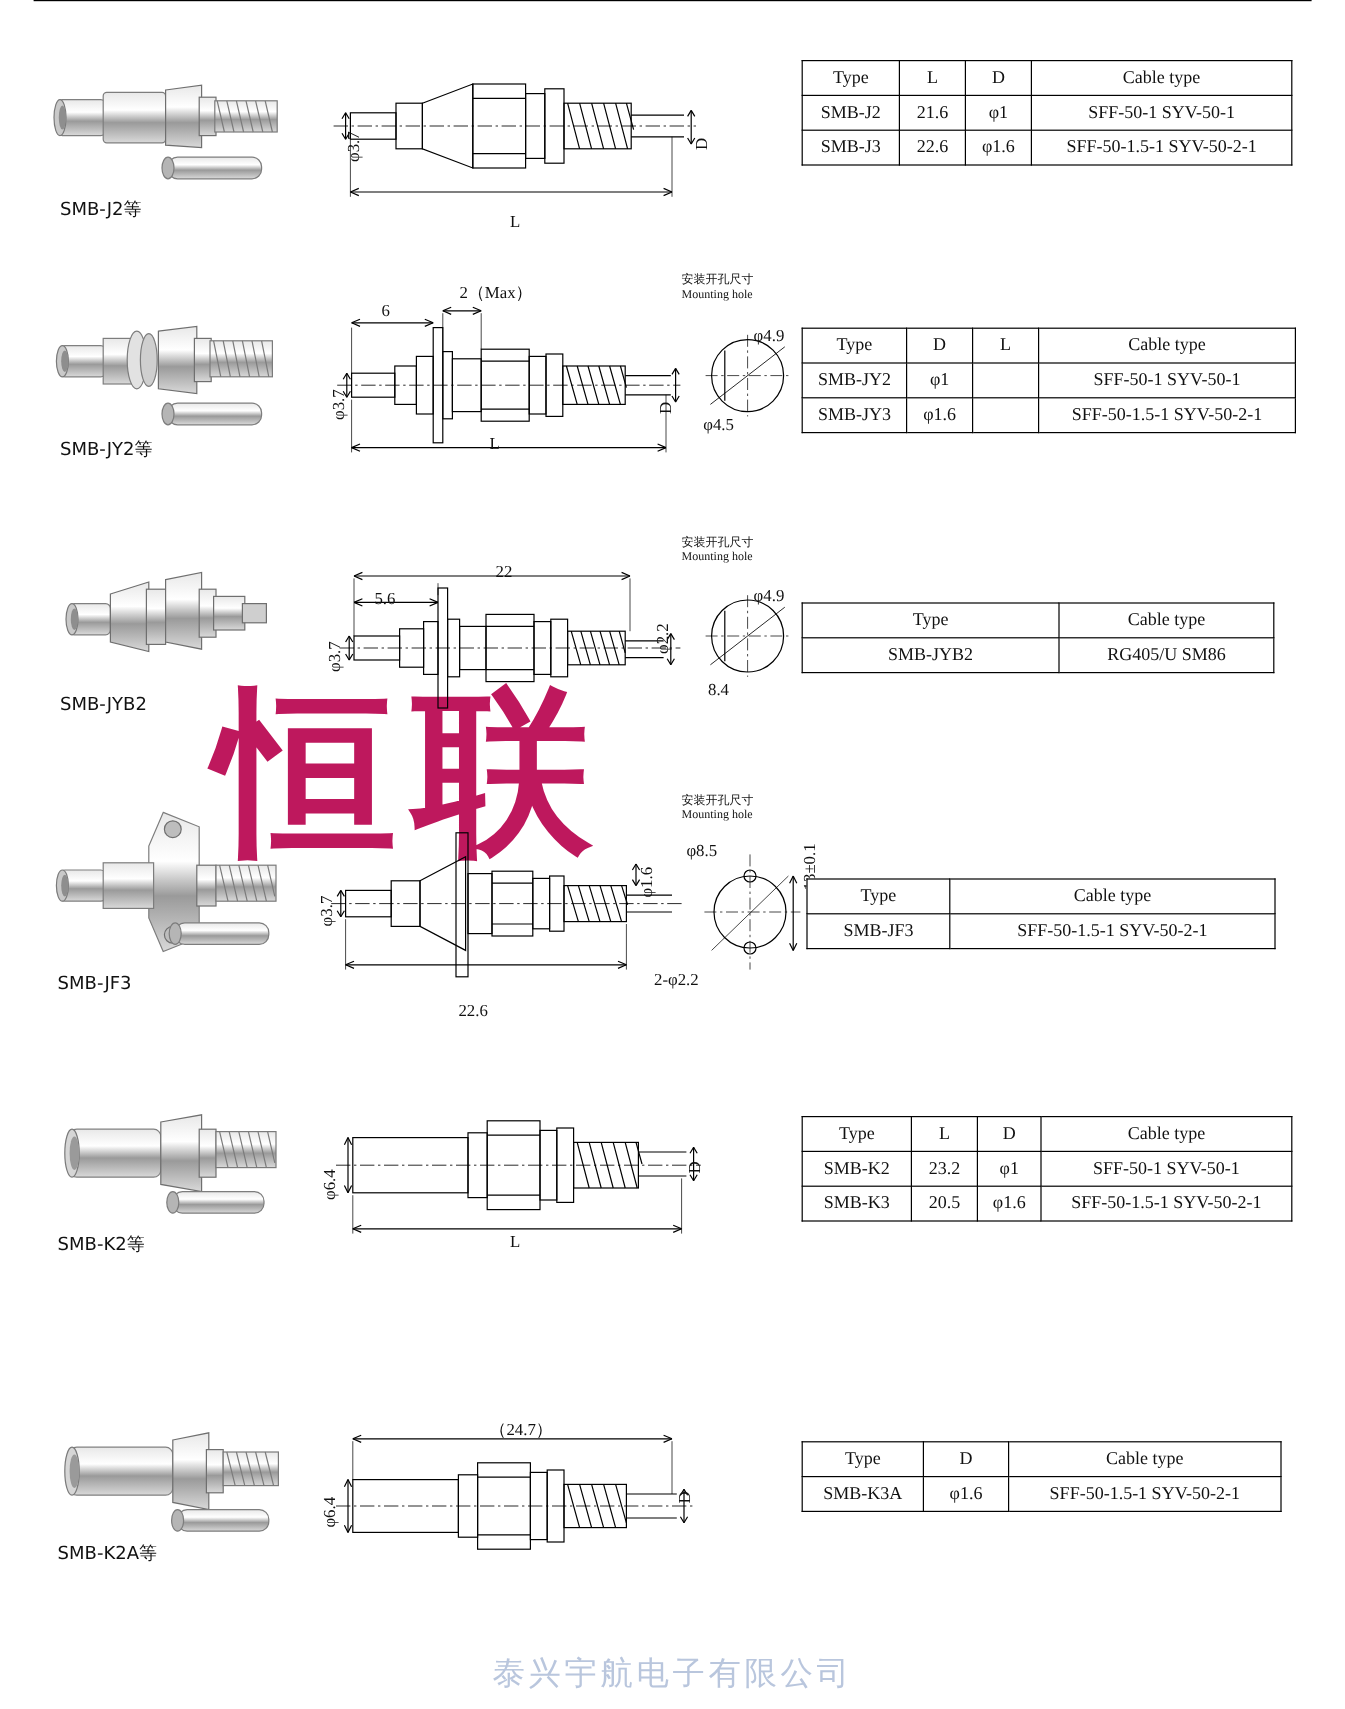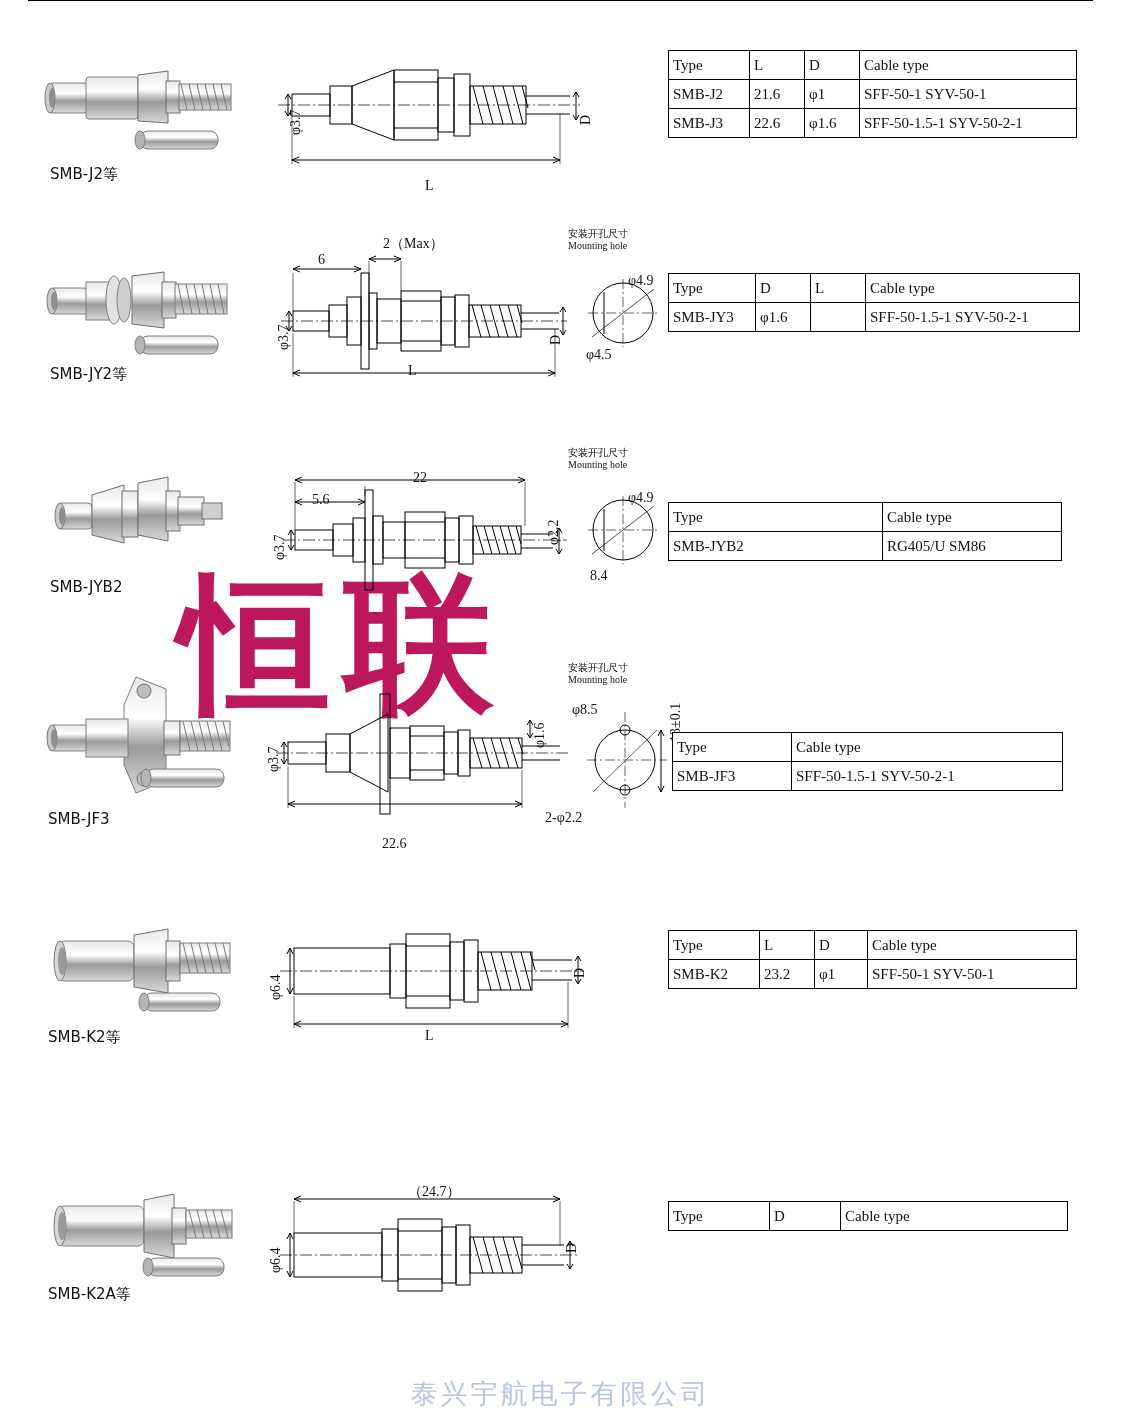--- a/index.html
+++ b/index.html
@@ -33,20 +33,21 @@
 
   
   table.spec{
     border-collapse:collapse;
     font-family:"Liberation Serif", serif;
     font-size:15px;
     background:#fff;
   }
   table.spec td,table.spec th{
     border:1px solid #000;
+    text-align:center;
     font-weight:normal;
     padding:2px 4px;
     white-space:nowrap;
     line-height:1.25;
   }
   table.spec thead td{height:24px;}
   table.spec tbody td{height:24px;}
 
   .caption{
     font-family:"DejaVu Sans", sans-serif;
@@ -286,20 +287,26 @@
       <thead>
         <tr>
           <td style="width:78px">Type</td>
           <td style="width:46px">D</td>
           <td style="width:46px">L</td>
           <td style="width:205px">Cable type</td>
         </tr>
       </thead>
       <tbody>
         <tr>
+          <td>SMB-JY2</td>
+          <td>φ1</td>
+          <td></td>
+          <td>SFF-50-1  SYV-50-1</td>
+        </tr>
+        <tr>
           <td>SMB-JY3</td>
           <td>φ1.6</td>
           <td></td>
           <td>SFF-50-1.5-1  SYV-50-2-1</td>
         </tr>
       </tbody>
     </table>
   </div>
 
   <div class="row" style="top:440px;height:190px;">
@@ -539,20 +546,26 @@
           <td style="width:200px">Cable type</td>
         </tr>
       </thead>
       <tbody>
         <tr>
           <td>SMB-K2</td>
           <td>23.2</td>
           <td>φ1</td>
           <td>SFF-50-1  SYV-50-1</td>
         </tr>
+        <tr>
+          <td>SMB-K3</td>
+          <td>20.5</td>
+          <td>φ1.6</td>
+          <td>SFF-50-1.5-1  SYV-50-2-1</td>
+        </tr>
       </tbody>
     </table>
   </div>
 
   <div class="row" style="top:1155px;height:200px;">
 
     <div class="draw" style="left:48px;top:15px;">
       <svg width="200" height="120" viewBox="0 0 200 120">
         <rect x="10" y="36" width="86" height="40" rx="6" fill="url(#mg1)" stroke="#808080"></rect>
         <ellipse cx="12" cy="56" rx="6" ry="20" fill="#d6d6d6" stroke="#7a7a7a"></ellipse>
@@ -600,19 +613,24 @@
 
     <table class="spec" style="position:absolute;left:668px;top:46px;">
       <thead>
         <tr>
           <td style="width:92px">Type</td>
           <td style="width:62px">D</td>
           <td style="width:218px">Cable type</td>
         </tr>
       </thead>
       <tbody>
+        <tr>
+          <td>SMB-K3A</td>
+          <td>φ1.6</td>
+          <td>SFF-50-1.5-1  SYV-50-2-1</td>
+        </tr>
       </tbody>
     </table>
   </div>
 
   <div class="footer">泰兴宇航电子有限公司</div>
 
 </div>
 
 </body></html>

